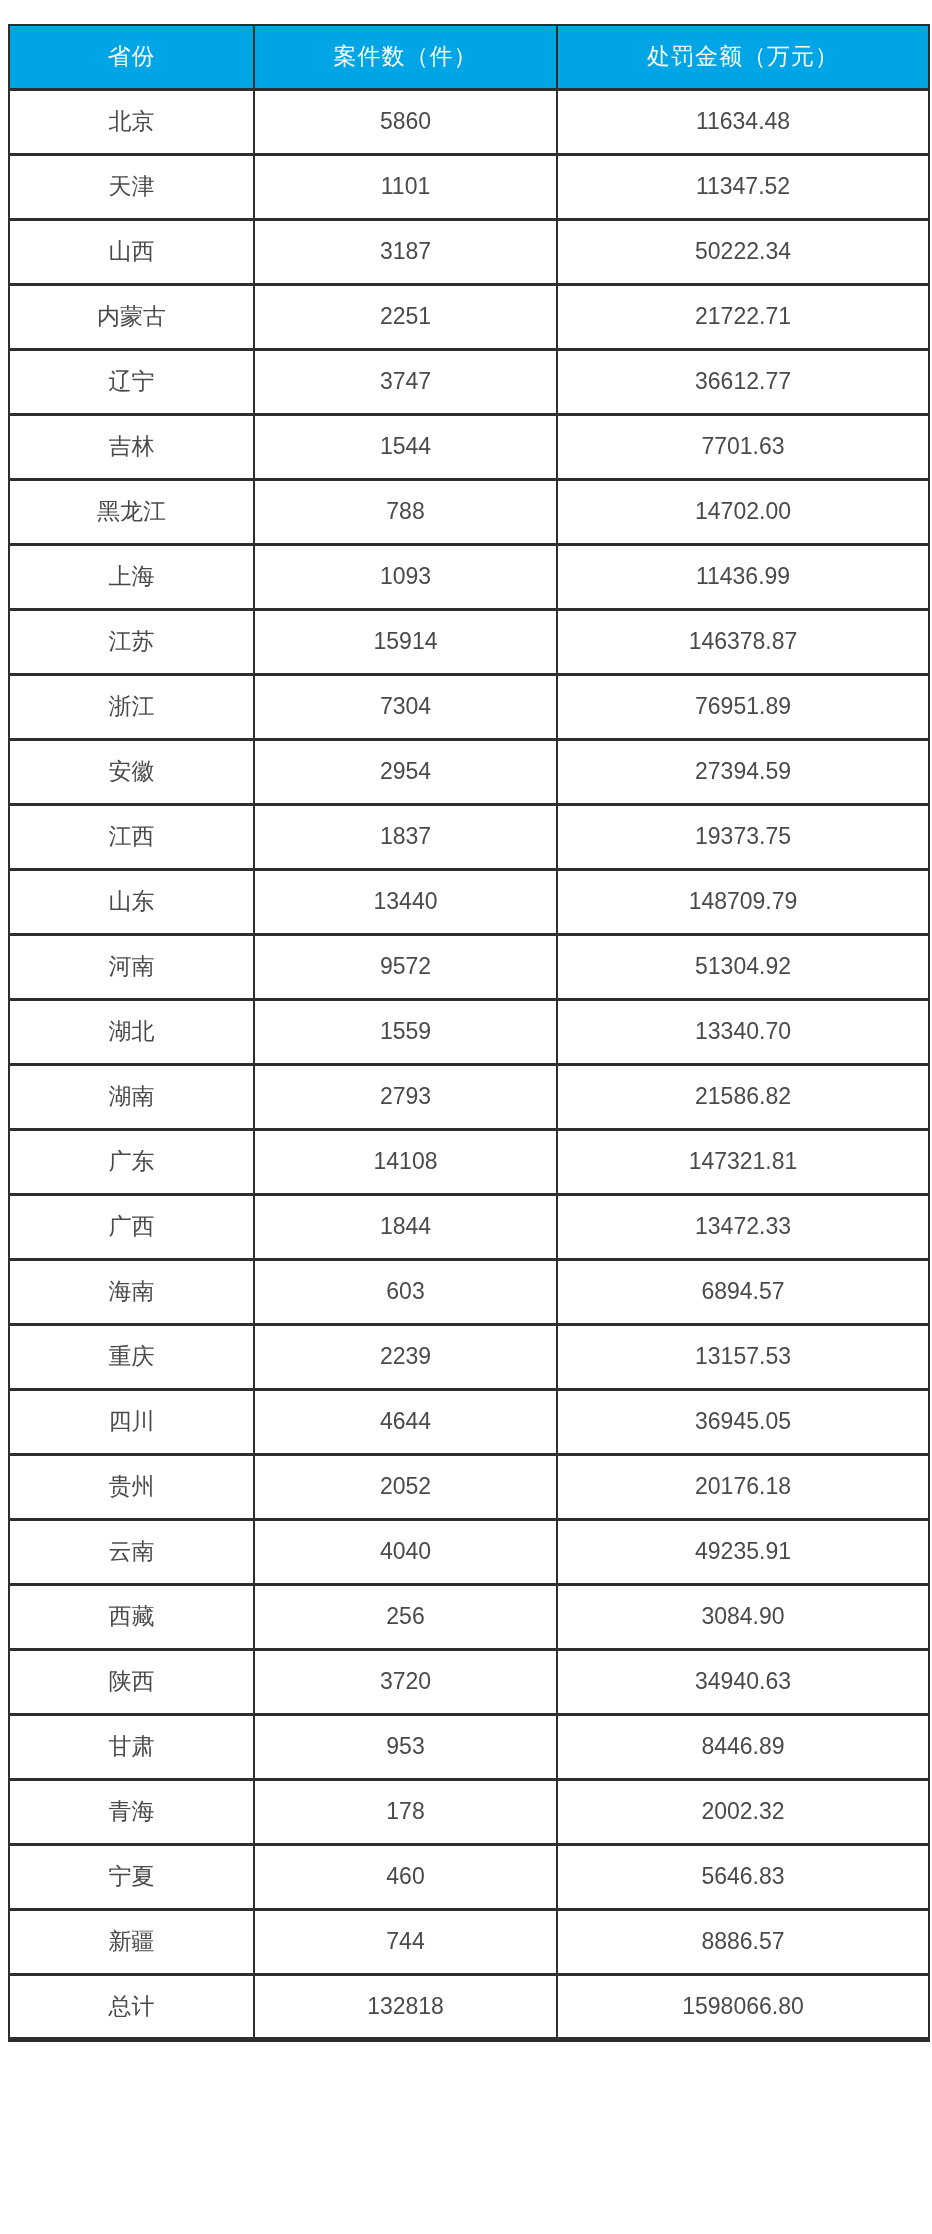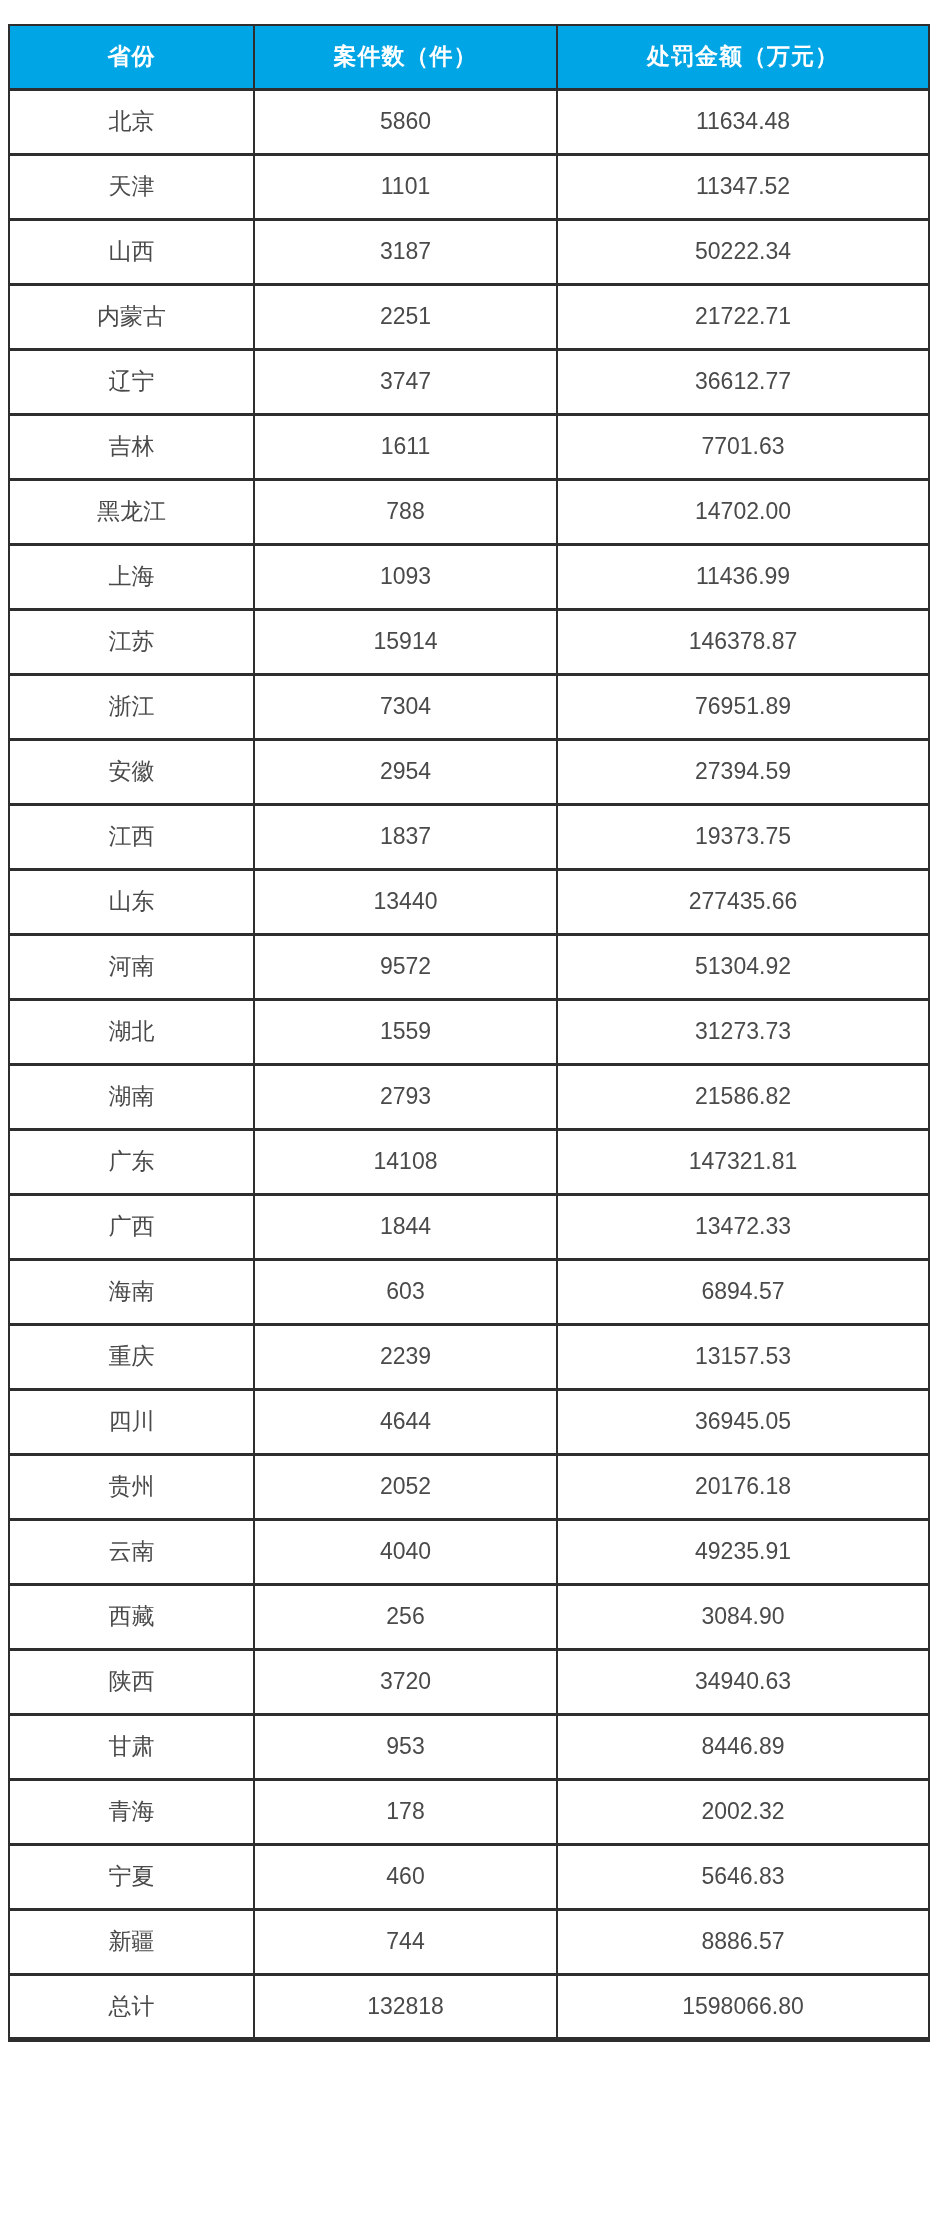--- a/index.html
+++ b/index.html
@@ -26,21 +26,21 @@
   col.c-amount   { width: 372px; }
   th, td {
     text-align: center;
     vertical-align: middle;
   }
   thead th {
     height: 64px;
     background: var(--header-bg, #00a5e5);
     color: var(--header-text, #ffffff);
     font-size: 23px;
-    font-weight: 700;
+    font-weight: 400;
     letter-spacing: 1px;
     border: 2px solid var(--border-color, #2e2e2e);
     border-bottom-width: 3px;
   }
   tbody td {
     height: 65px;
     font-size: 23px;
     font-weight: 400;
     color: var(--body-text, #4a4a4a);
     background: #ffffff;
@@ -86,21 +86,21 @@
           <td>2251</td>
           <td>21722.71</td>
         </tr>
         <tr>
           <td>辽宁</td>
           <td>3747</td>
           <td>36612.77</td>
         </tr>
         <tr>
           <td>吉林</td>
-          <td>1611</td>
+          <td>1544</td>
           <td>7701.63</td>
         </tr>
         <tr>
           <td>黑龙江</td>
           <td>788</td>
           <td>14702.00</td>
         </tr>
         <tr>
           <td>上海</td>
           <td>1093</td>
@@ -122,31 +122,31 @@
           <td>27394.59</td>
         </tr>
         <tr>
           <td>江西</td>
           <td>1837</td>
           <td>19373.75</td>
         </tr>
         <tr>
           <td>山东</td>
           <td>13440</td>
-          <td>277435.66</td>
+          <td>148709.79</td>
         </tr>
         <tr>
           <td>河南</td>
           <td>9572</td>
           <td>51304.92</td>
         </tr>
         <tr>
           <td>湖北</td>
           <td>1559</td>
-          <td>31273.73</td>
+          <td>13340.70</td>
         </tr>
         <tr>
           <td>湖南</td>
           <td>2793</td>
           <td>21586.82</td>
         </tr>
         <tr>
           <td>广东</td>
           <td>14108</td>
           <td>147321.81</td>

